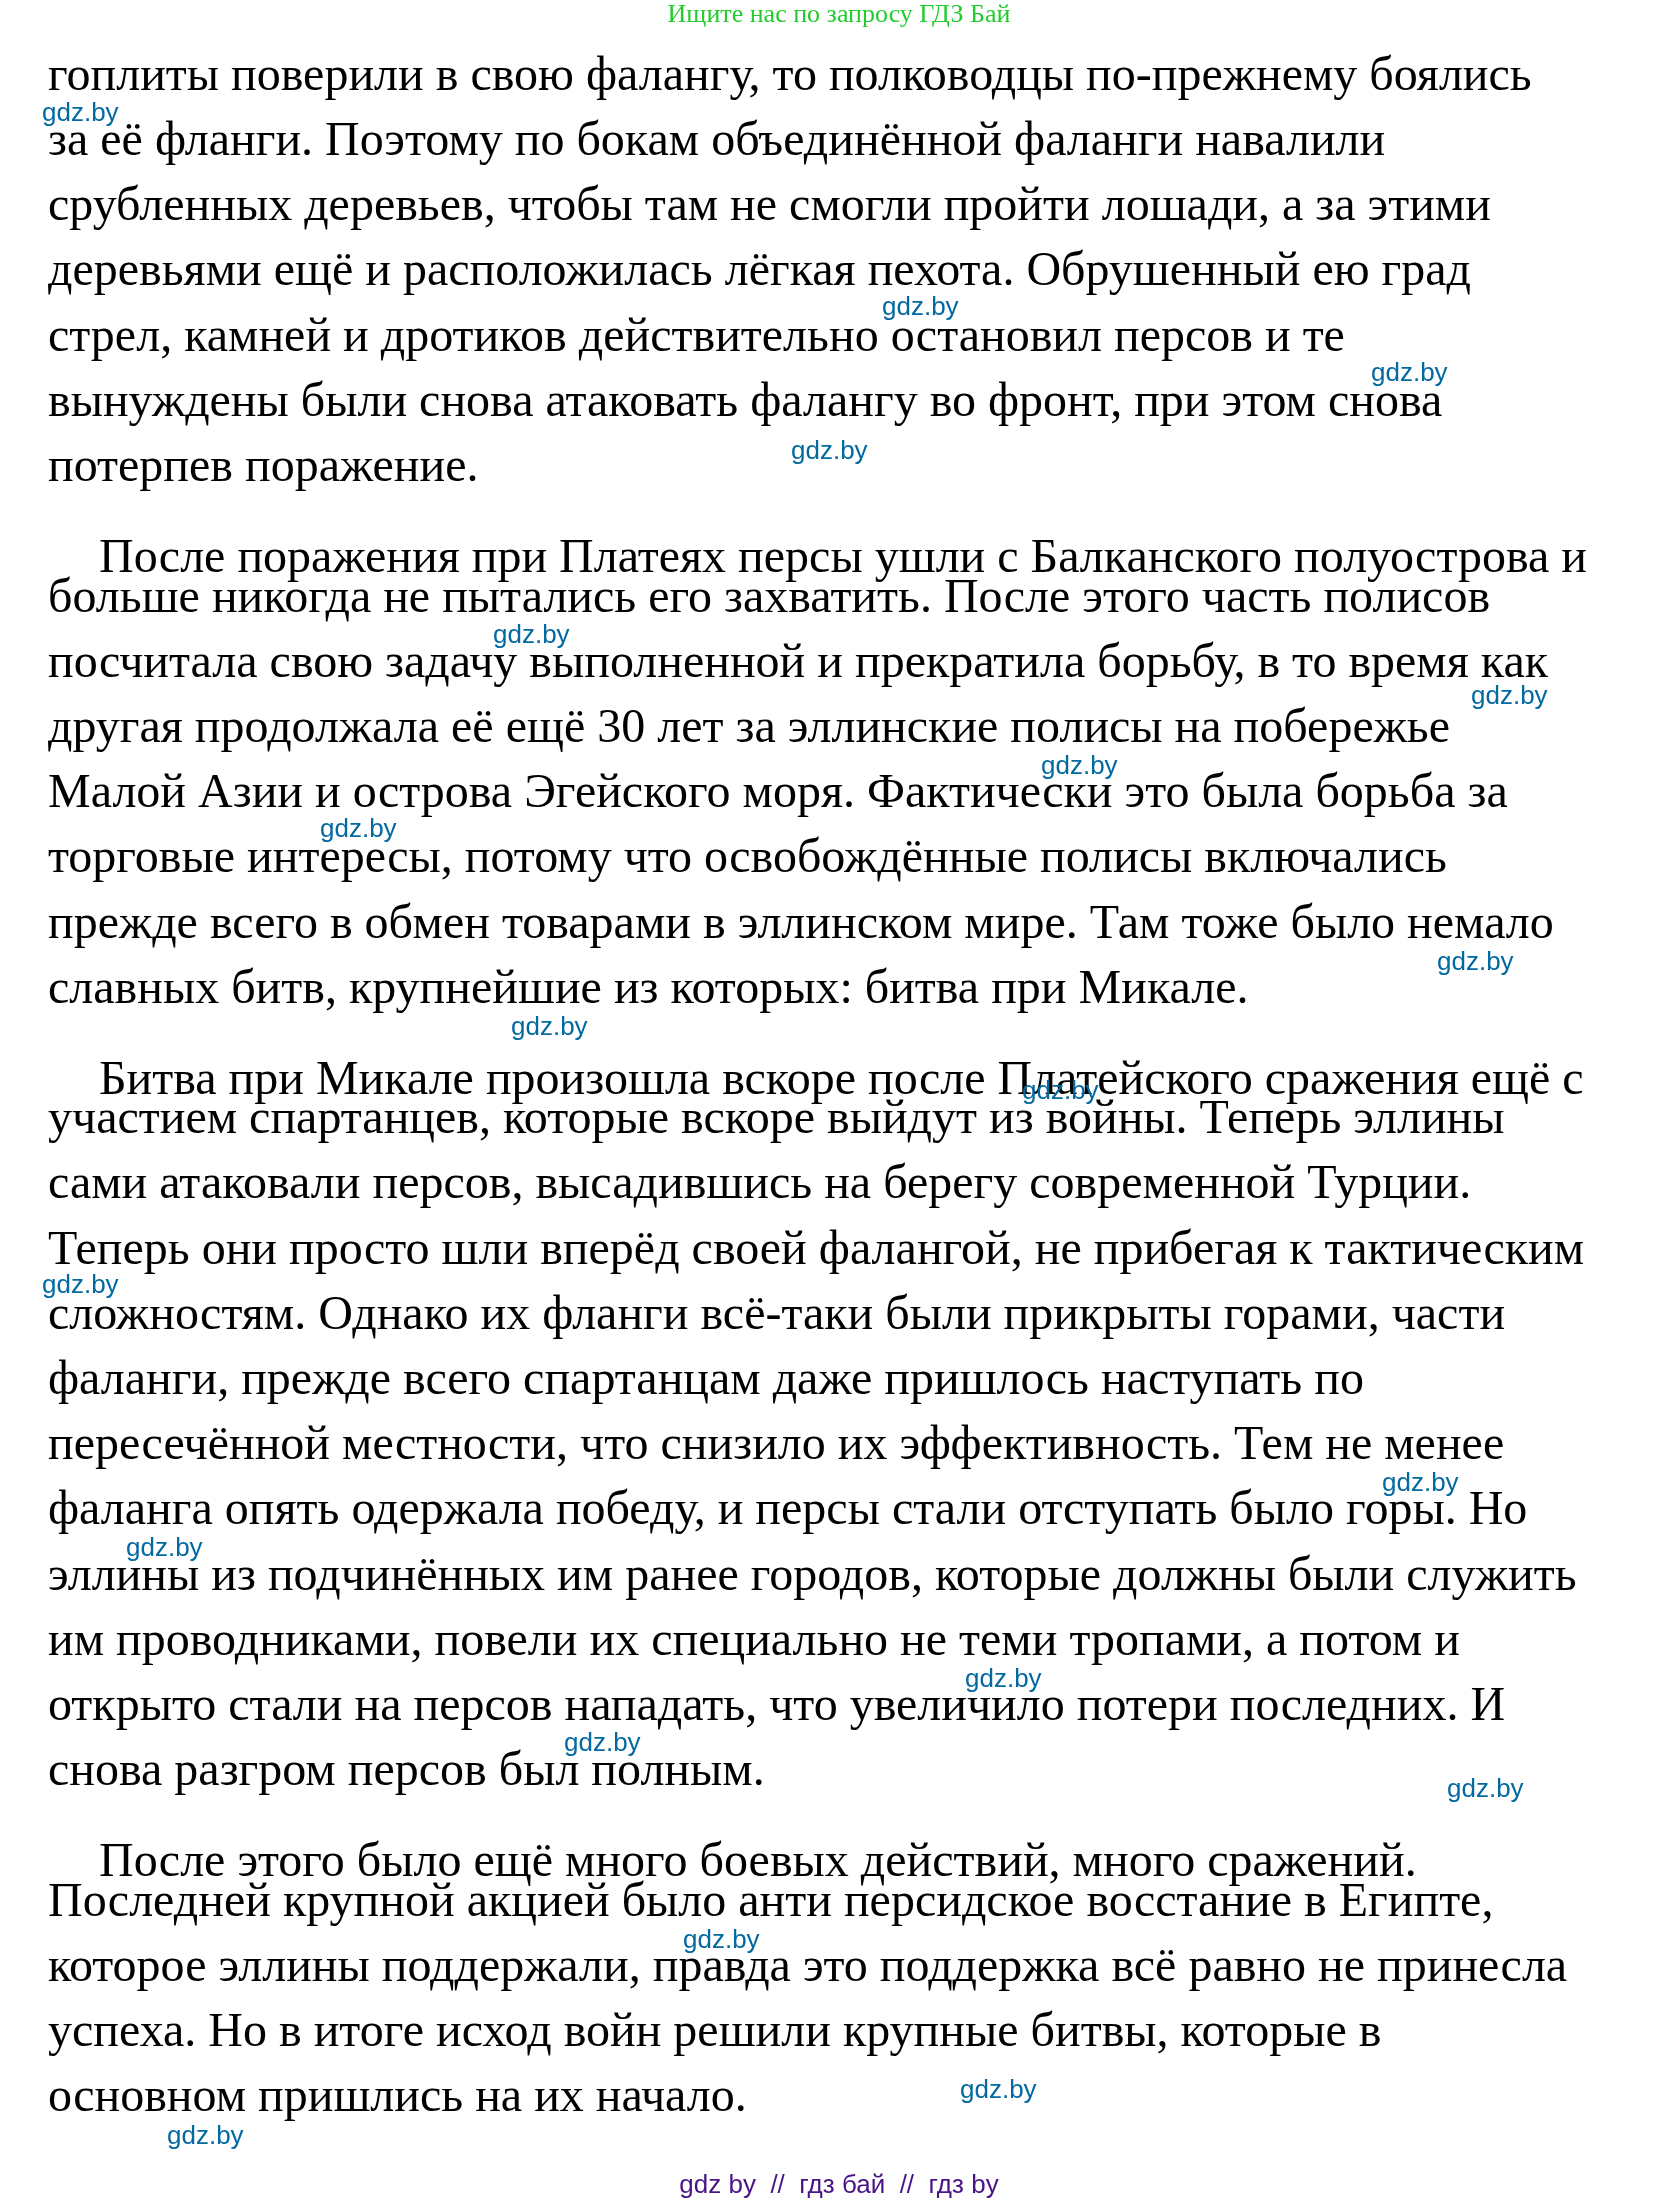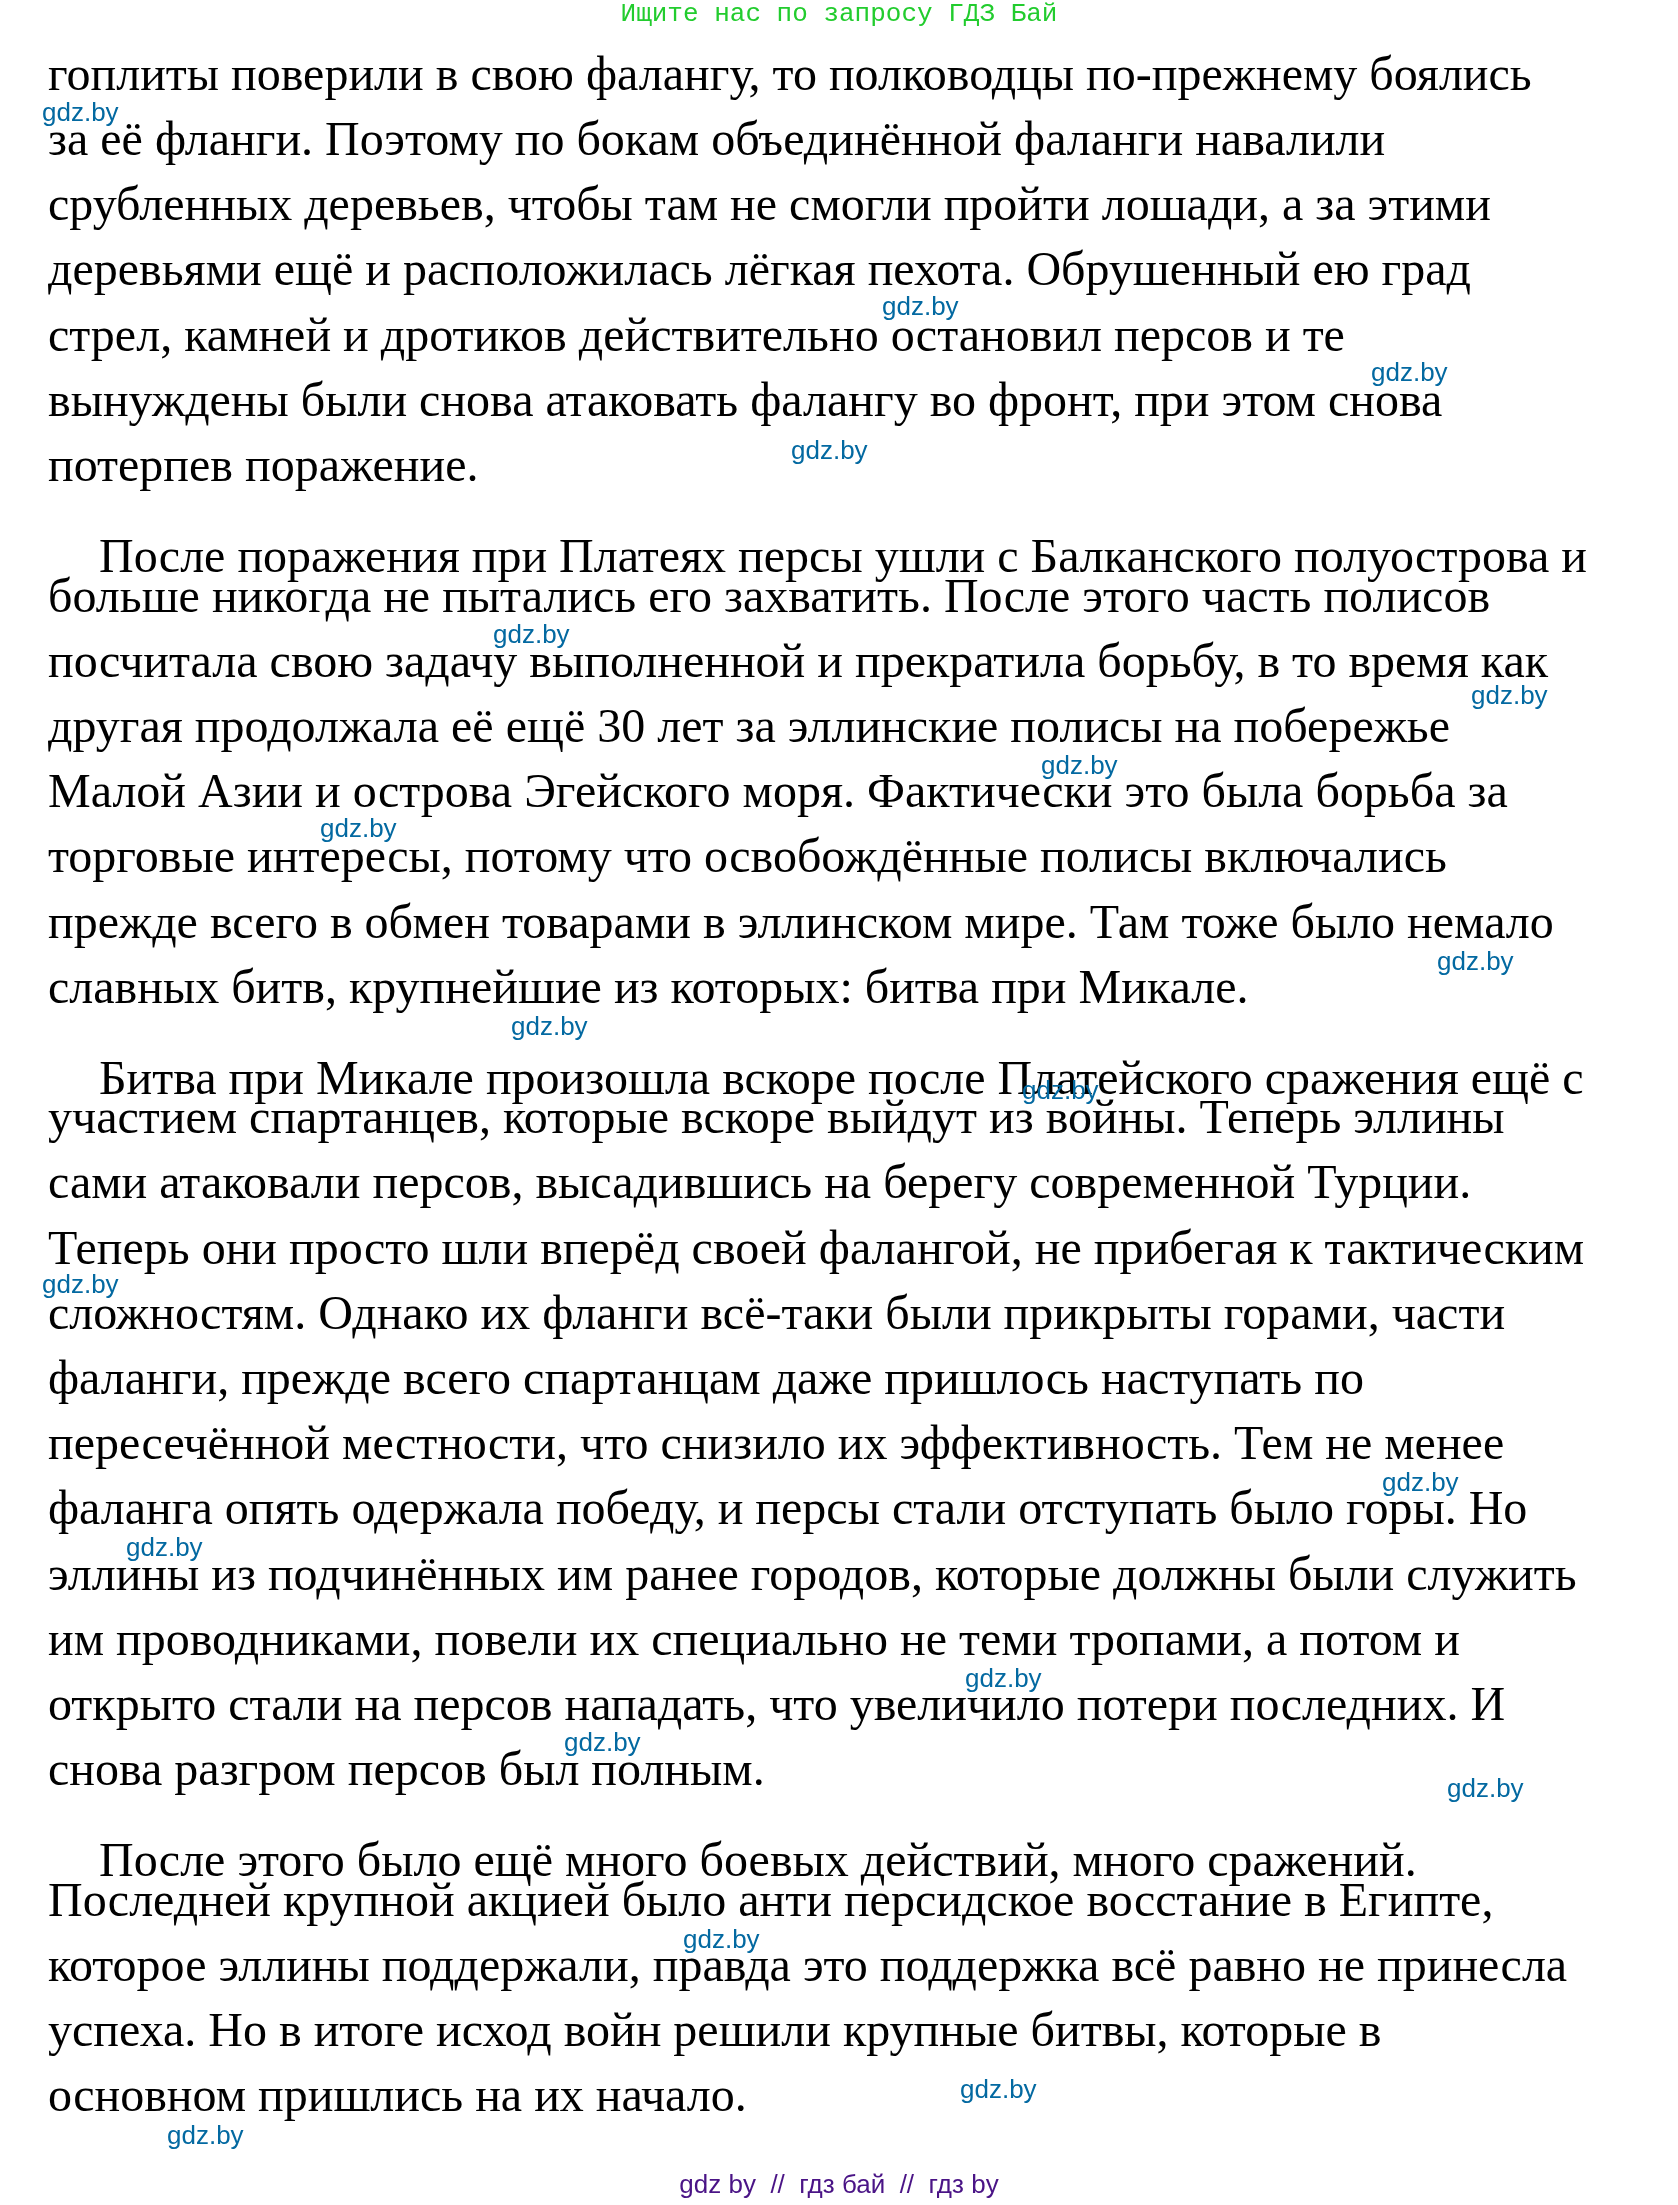--- a/index.html
+++ b/index.html
@@ -1,19 +1,19 @@
 <!DOCTYPE html>
 <html style="font-size:13.5px"><head>
 <meta charset="utf-8">
 <style>
   html, body { margin: 0; padding: 0; background: #ffffff; }
   body { width: 1678px; height: 2205px; position: relative; overflow: hidden; }
   .header {
     position: absolute; left: 0; top: 0.8px; width: 1678px; text-align: center;
-    font-family: Liberation Mono, monospace; font-size: 26px; line-height: 26px;
+    font-family: Liberation Serif, serif; font-size: 26px; line-height: 26px;
     color: #22cc2e; white-space: nowrap;
   }
   .page-text { position: absolute; left: 12px; top: 0; width: 1678px; height: 2205px; }
   .line {
     position: absolute; left: 36px;
     font-family: "Liberation Serif", serif; font-size: 48px; line-height: 65px;
     color: #000000; white-space: nowrap;
   }
   .line.indent { left: 87px; margin-top: 26px; }
   .wm {

